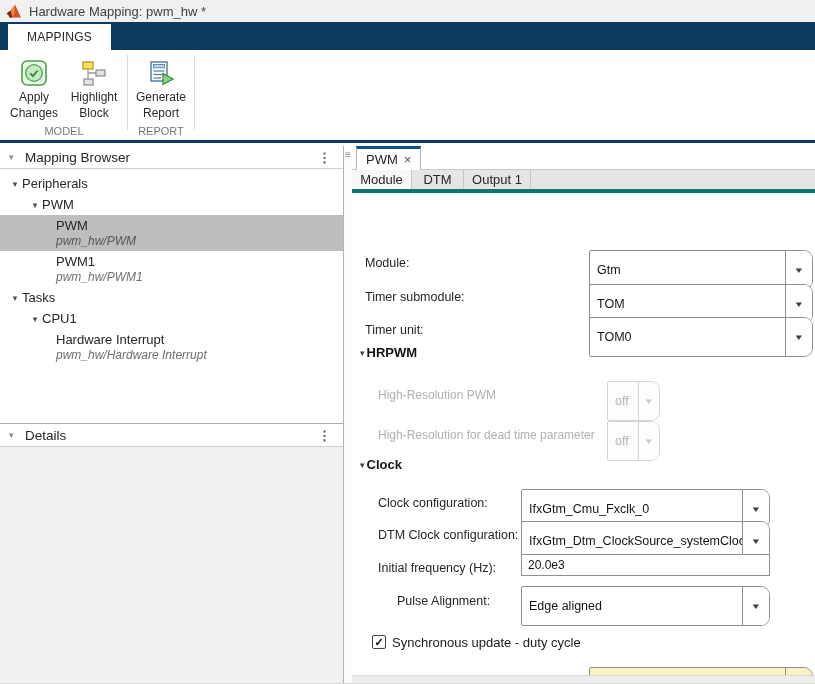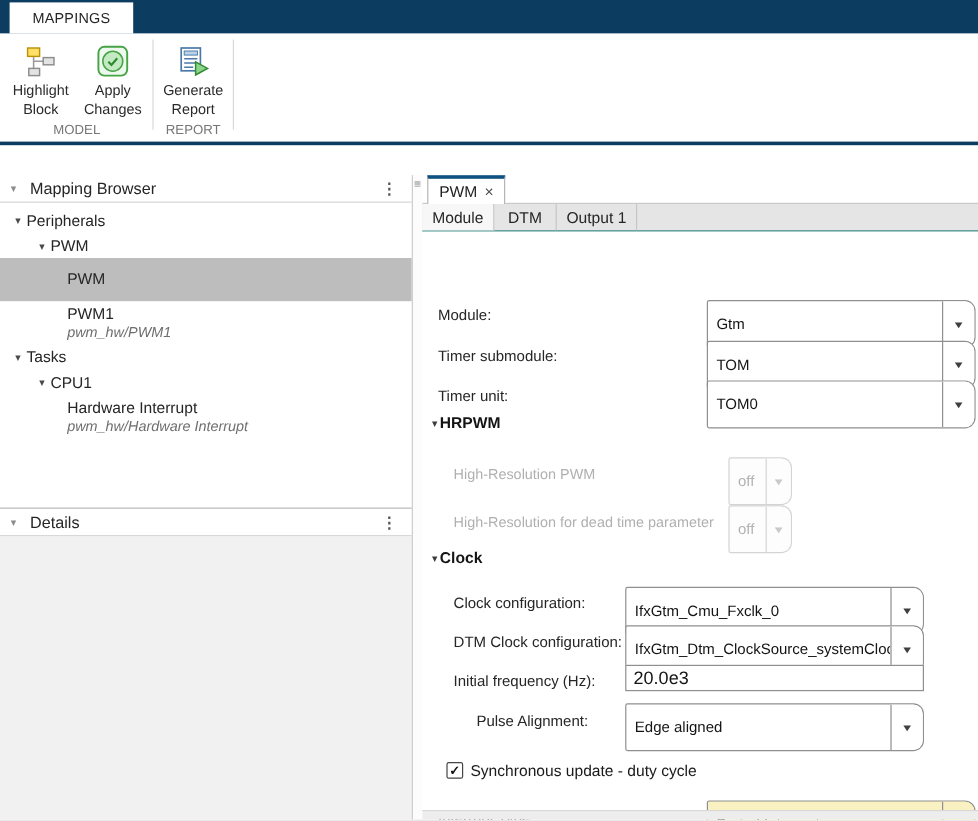--- a/index.html
+++ b/index.html
@@ -58,21 +58,21 @@
   
   .right-panel { flex:1; position:relative; background:#fff; }
   .doc-tab-row { position:absolute; top:0; left:0; right:0; height:24px; background:#fff;
                  border-bottom:1px solid #c9c9c9; }
   .doc-tab { position:absolute; left:4px; top:0; height:24px; background:#fff;
              border:1px solid #b5b5b5; border-bottom:none; border-top:3px solid #0f5181;
              display:flex; align-items:center; padding:0 9px; gap:6px; font-size:13px; color:#1f1f1f; }
   .doc-close { font-size:13px; color:#4d4d4d; line-height:1; }
 
   .subtab-row { position:absolute; top:24px; left:0; right:0; height:23px; background:#e5e5e5;
-                border-bottom:1px solid #0f766e; display:flex; }
+                border-bottom:4px solid #0f766e; display:flex; }
   .subtab { display:flex; align-items:center; justify-content:center; font-size:13px; color:#262626;
             border-right:1px solid #c6c6c6; }
   .subtab.active { background:#f7f7f7; }
 
   .form { position:absolute; top:47px; left:0; right:0; bottom:8px; background:#fff; font-size:12.5px; }
   .flabel { position:absolute; white-space:nowrap; color:#262626; line-height:16px; }
   .flabel.disabled { color:#b0b0b0; font-size:12px; }
   .sec-hdr { position:absolute; display:flex; align-items:center; font-weight:bold; color:#141414; font-size:13px; }
   .sec-hdr .sec-arrow { font-size:9px; color:#3d3d3d; font-weight:normal; margin-right:2px; }
 
@@ -84,21 +84,21 @@
             align-items:center; justify-content:center; background:inherit; }
   .dd-arrow { font-size:8px; color:#3f3f3f; transform:scaleX(1.35); }
   .dd.small .dd-btn { width:21px; }
   .dd.disabled { border-color:#d4d4d4; background:#fdfdfd; }
   .dd.disabled .dd-val { color:#b3b3b3; }
   .dd.disabled .dd-btn { border-left-color:#d4d4d4; }
   .dd.disabled .dd-arrow { color:#c9c9c9; }
   .dd.yellow { background:#f9f1c1; }
 
   .text-input { position:absolute; height:22px; border:1px solid #8f8f8f; border-radius:0;
-                background:#fff; font-family:inherit; font-size:15px; color:#141414; padding:0 6px; }
+                background:#fff; font-family:inherit; font-size:12px; color:#141414; padding:0 6px; }
 
   .checkbox { position:absolute; width:14px; height:14px; border:1px solid #444; border-radius:2px;
               background:#fff; display:flex; align-items:center; justify-content:center;
               font-size:11px; font-weight:bold; color:#111; }
   .cb-label { position:absolute; color:#1a1a1a; font-size:13px; }
 
   .bottom-strip { position:absolute; left:0; right:0; bottom:0; height:8px; background:#ededed;
                   border-top:1px solid #d9d9d9; }
 
   
@@ -114,44 +114,52 @@
   .f-freq-lbl     { left:26px; top:367px; }  .f-freq-input  { left:169px; top:361px; width:249px; }
   .f-pulse-lbl    { left:26px; top:400px;margin-left:19px; }  .f-pulse-dd    { left:169px; top:393px; width:249px; }
   .f-sync-cb      { left:20px; top:442px; }  .f-sync-lbl    { left:40px; top:442px; }
   .f-itype-lbl    { left:13px; top:481px; }  .f-itype-dd    { left:237px; top:474px; width:224px; }
 </style>
 </head>
 <body>
 
 <div class="window">
 
+  <div class="titlebar">
+    <svg class="logo" viewBox="0 0 16 15">
+      <polygon points="9,0.5 15,13.5 3.6,13.5" fill="#d4502a"></polygon>
+      <polygon points="0.5,9.5 4.6,6.3 6.6,13.5 3.6,13.5 2.6,11.4" fill="#7d2618"></polygon>
+      <polygon points="4.6,6.3 9,0.5 8.4,9.2 6.6,13.5" fill="#ef8332"></polygon>
+    </svg>
+    <span class="title-text">Hardware Mapping: pwm_hw *</span>
+  </div>
 
   <div class="ribbon-row">
     <div class="ribbon-tab">MAPPINGS</div>
   </div>
 
   <div class="toolbar">
     <div class="tgroup">
       <div class="tgroup-buttons">
+        <div class="tbtn">
+          <svg class="ticon" viewBox="0 0 28 28">
+            <rect x="2" y="2" width="24" height="24" rx="5" fill="#eef9ee" stroke="#46a346" stroke-width="1.6"></rect>
+            <circle cx="14" cy="14" r="8.3" fill="#c3eac3" stroke="#46a346" stroke-width="1.3"></circle>
+            <path d="M10.3 14.4 l2.6 2.7 l4.8 -5.6" fill="none" stroke="#2f8a2f" stroke-width="1.8"></path>
+          </svg>
+          <div class="tlabel">Apply Changes</div>
+        </div>
         <div class="tbtn">
           <svg class="ticon" viewBox="0 0 28 28">
             <path d="M8 10 V21 M8 14 H16" stroke="#9a9a9a" stroke-width="1.3" fill="none"></path>
             <rect x="3" y="3" width="10" height="7" fill="#ffe066" stroke="#b99208" stroke-width="1.2"></rect>
             <rect x="16" y="11" width="9" height="6" fill="#e3e3e3" stroke="#8c8c8c" stroke-width="1.2"></rect>
             <rect x="4" y="20" width="9" height="6" fill="#e3e3e3" stroke="#8c8c8c" stroke-width="1.2"></rect>
           </svg>
           <div class="tlabel">Highlight Block</div>
-        </div>
-        <div class="tbtn">
-          <svg class="ticon" viewBox="0 0 28 28">
-            <rect x="2" y="2" width="24" height="24" rx="5" fill="#eef9ee" stroke="#46a346" stroke-width="1.6"></rect>
-            <circle cx="14" cy="14" r="8.3" fill="#c3eac3" stroke="#46a346" stroke-width="1.3"></circle>
-            <path d="M10.3 14.4 l2.6 2.7 l4.8 -5.6" fill="none" stroke="#2f8a2f" stroke-width="1.8"></path>
-          </svg>
-          <div class="tlabel">Apply Changes</div>
         </div>
       </div>
       <div class="tgroup-label">MODEL</div>
     </div>
     <div class="tsep"></div>
     <div class="tgroup">
       <div class="tgroup-buttons">
         <div class="tbtn">
           <svg class="ticon" viewBox="0 0 28 28">
             <rect x="4" y="3" width="16" height="19" fill="#ffffff" stroke="#4a78a8" stroke-width="1.4"></rect>
@@ -182,20 +190,21 @@
         <div class="tree-row pad-l0">
           <span class="arrow">▾</span>
           <span class="tree-label">Peripherals</span>
         </div>
         <div class="tree-row pad-l1">
           <span class="arrow">▾</span>
           <span class="tree-label">PWM</span>
         </div>
         <div class="tree-leaf selected">
           <span class="main-lbl">PWM</span>
+          <span class="sub-lbl">pwm_hw/PWM</span>
         </div>
         <div class="tree-leaf">
           <span class="main-lbl">PWM1</span>
           <span class="sub-lbl">pwm_hw/PWM1</span>
         </div>
         <div class="tree-row pad-l0">
           <span class="arrow">▾</span>
           <span class="tree-label">Tasks</span>
         </div>
         <div class="tree-row pad-l1">

